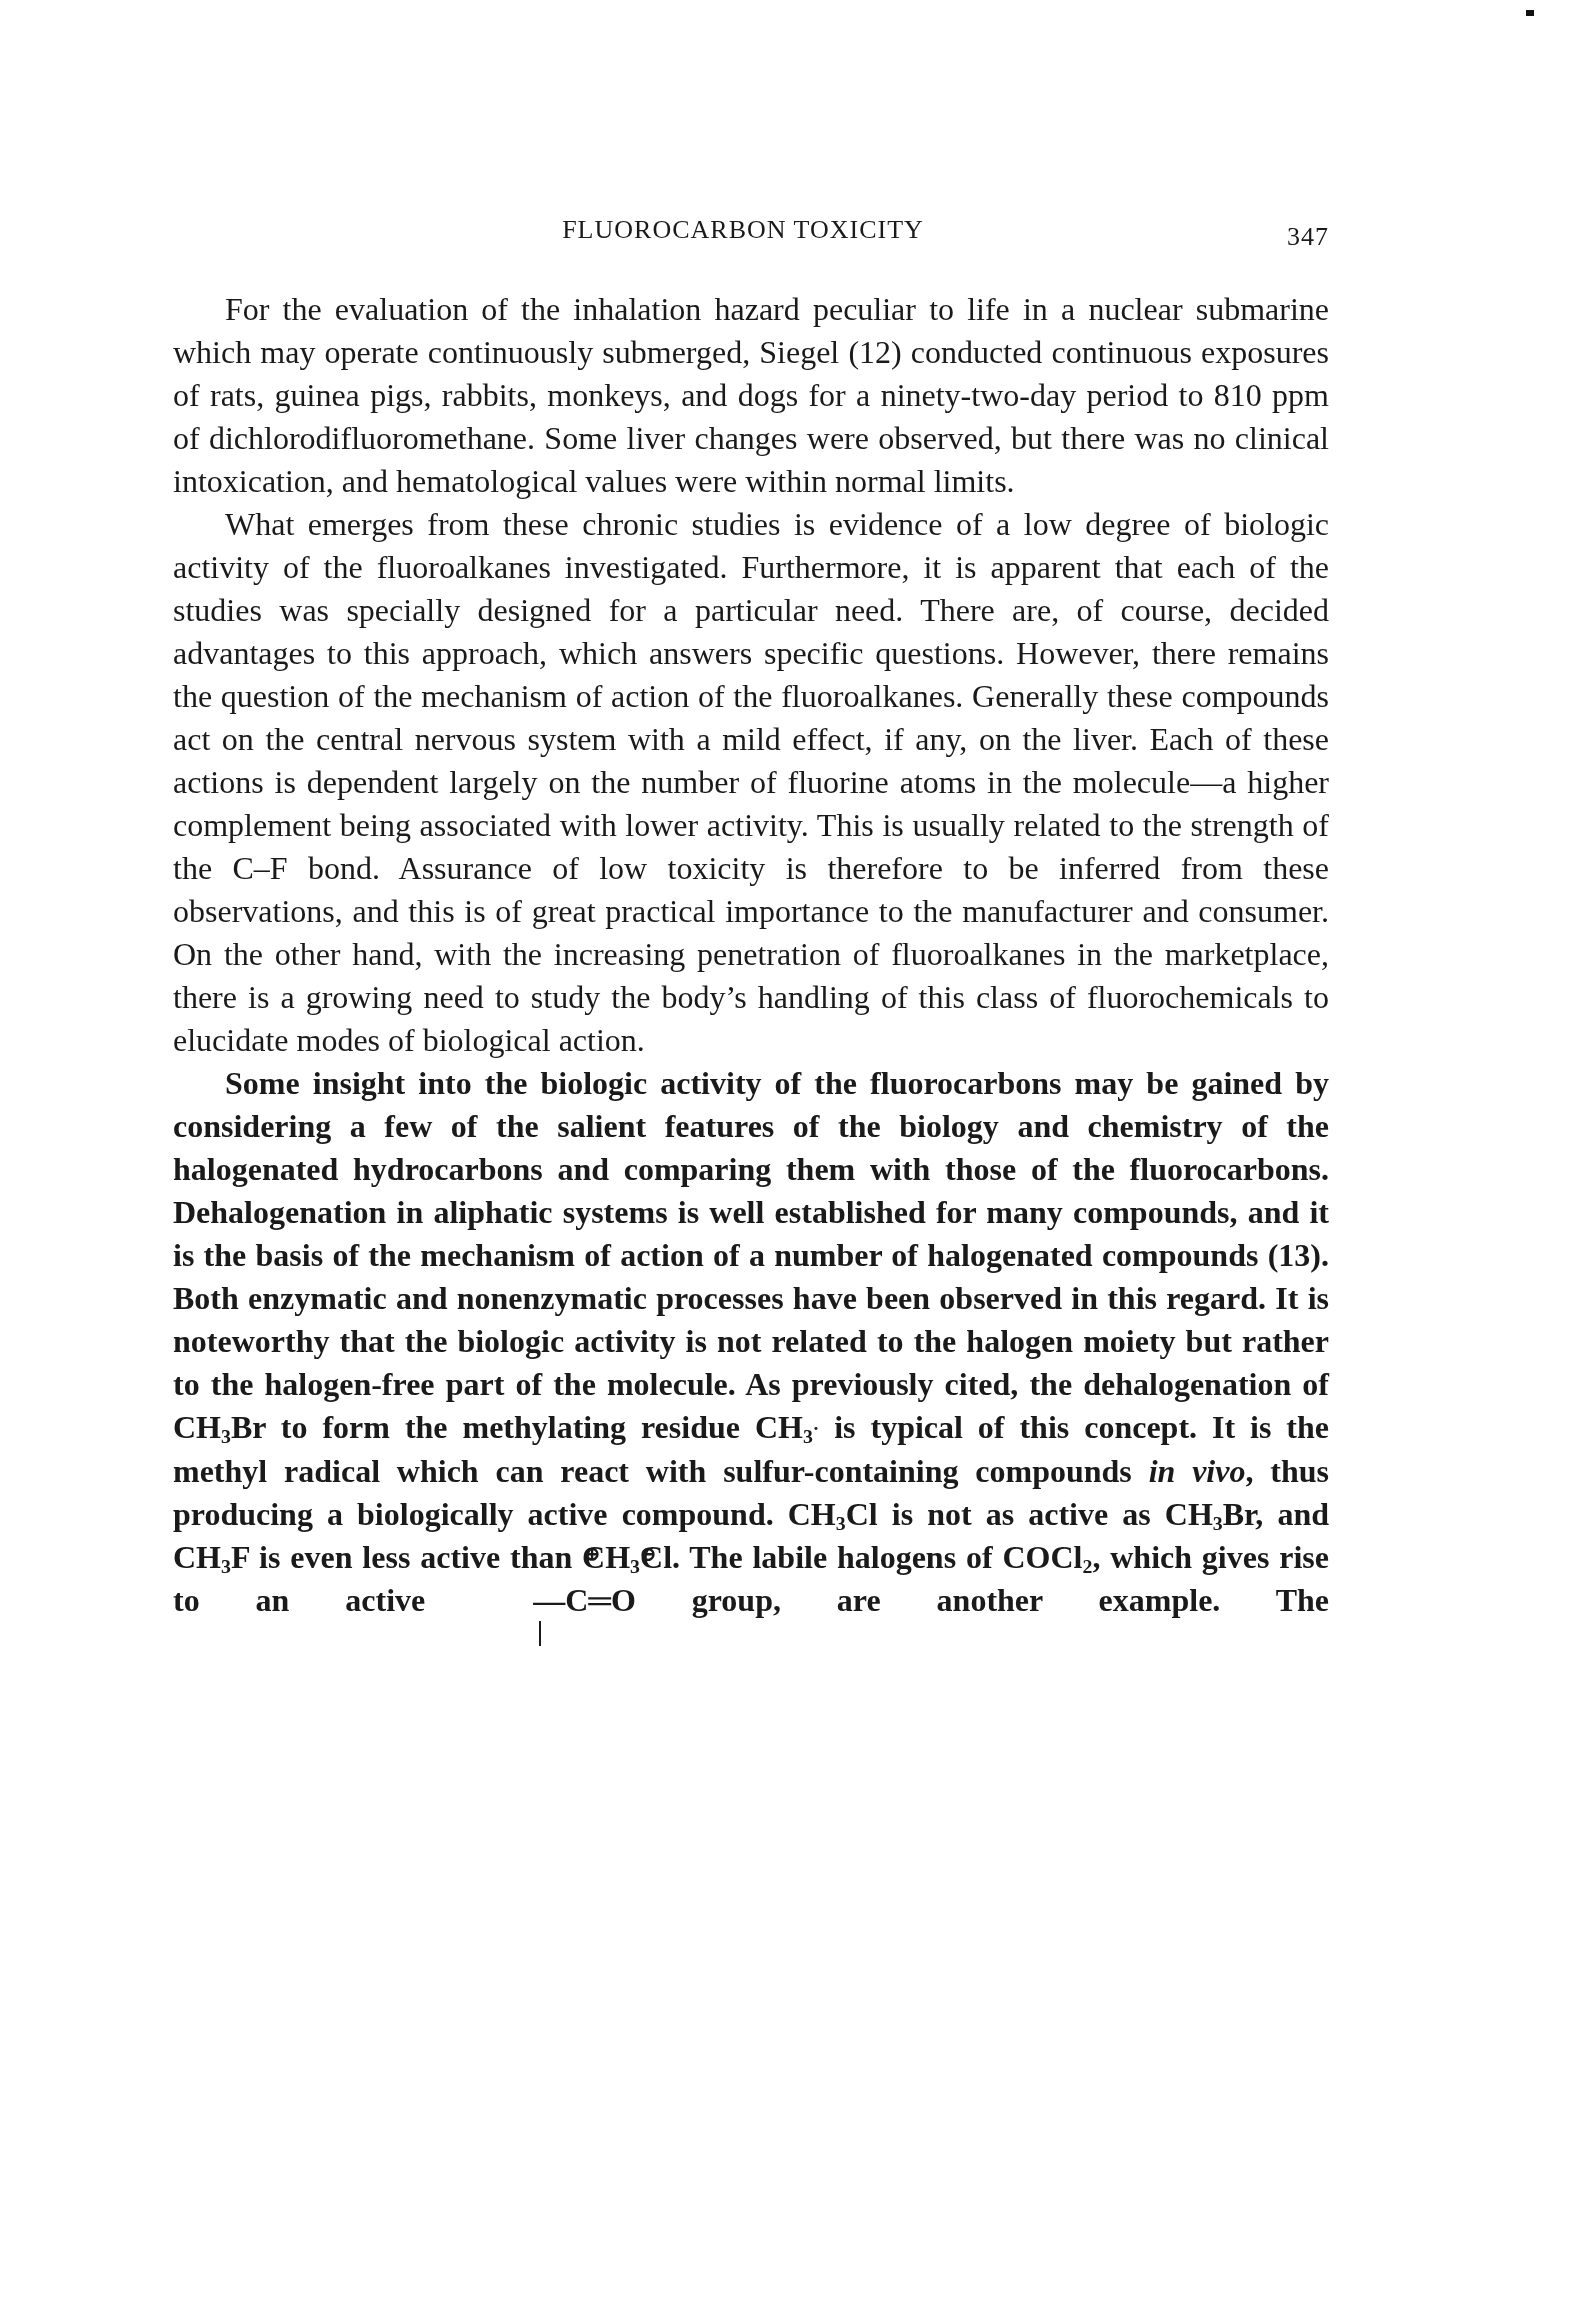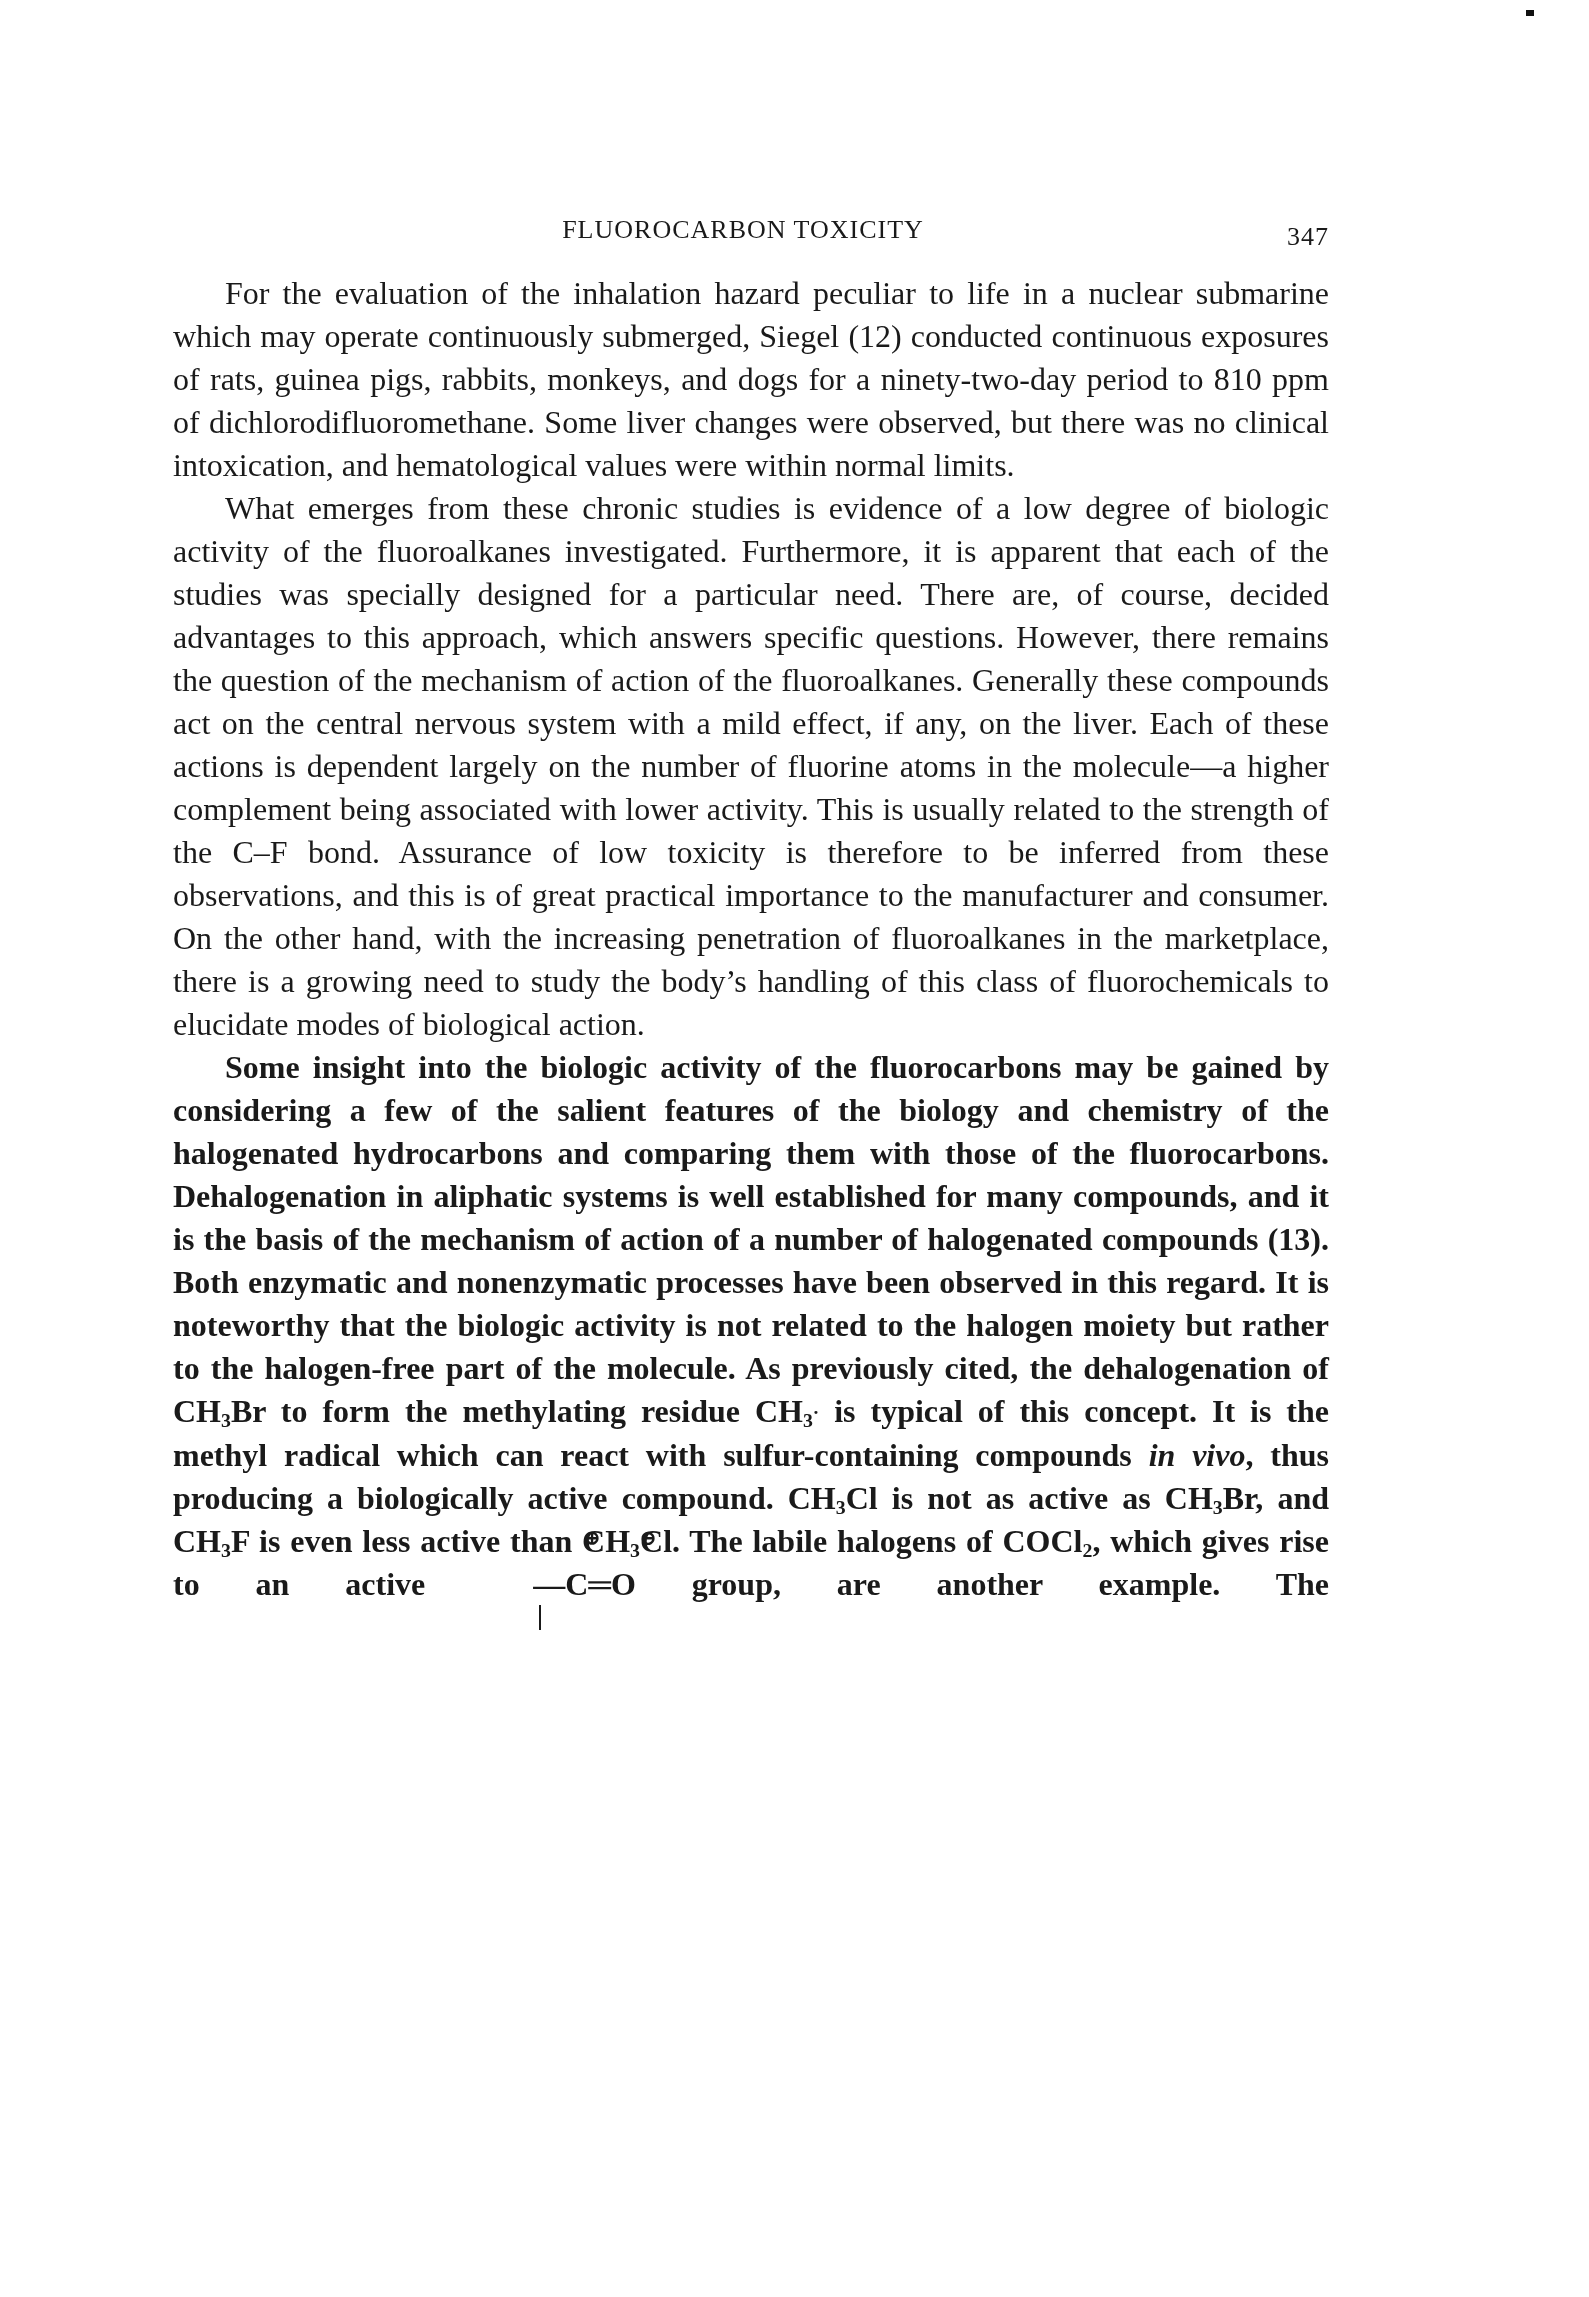--- a/index.html
+++ b/index.html
@@ -44,21 +44,21 @@
       right: 16px;
       text-align: center;
     }
     .page-number {
       position: absolute;
       right: 0;
       top: 7px;
     }
     .body {
       position: absolute;
-      top: 272px;
+      top: 288px;
       left: 0;
       width: 1156px;
       font-size: 32px;
       line-height: 43px;
       text-align: justify;
       hyphens: none;
     }
     .para {
       margin: 0;
       text-indent: 52px;

